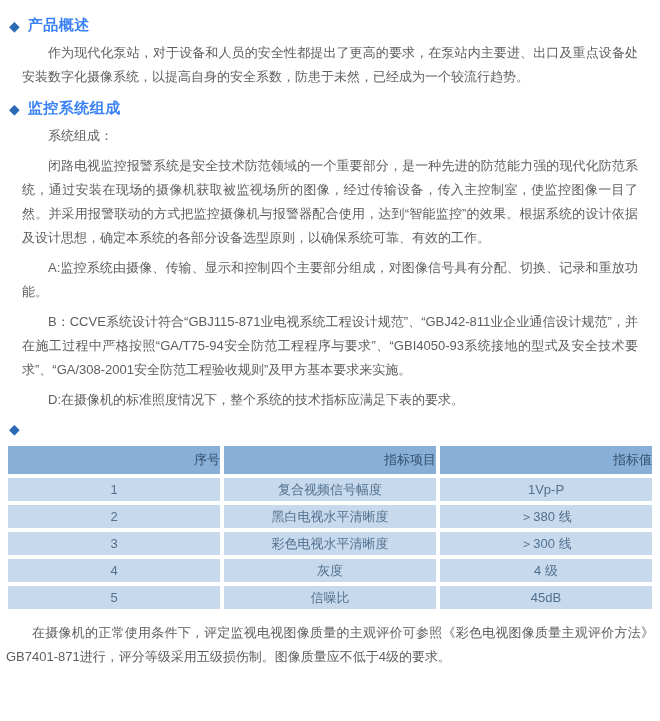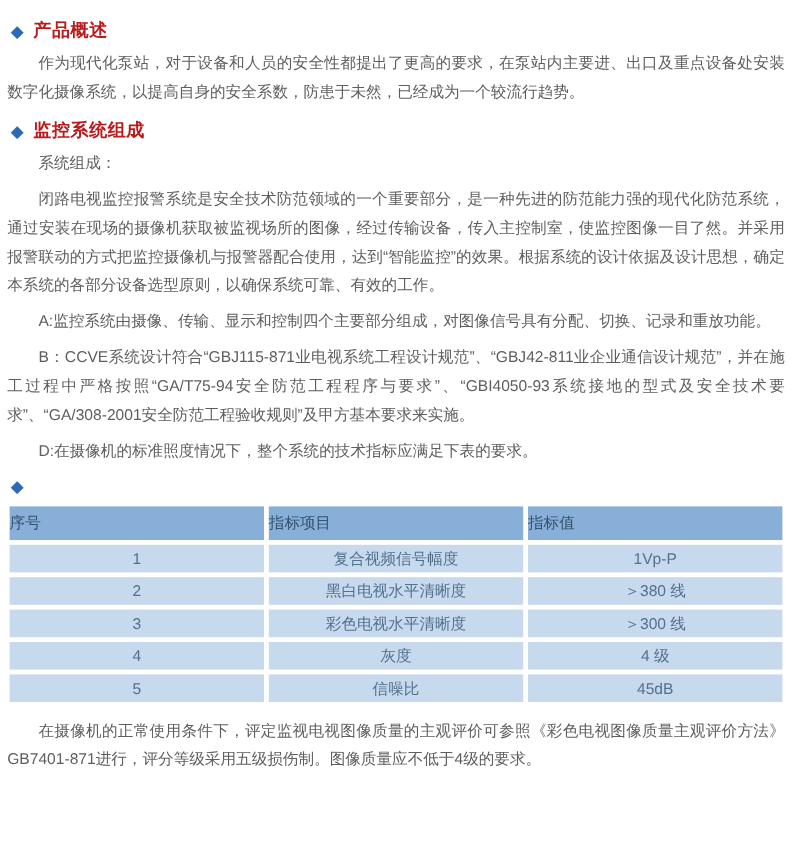--- a/index.html
+++ b/index.html
@@ -21,49 +21,49 @@
   .diamond {
     color: #2b6ab5;
     font-size: 14px;
     line-height: 1;
     margin-right: 8px;
     flex: 0 0 auto;
   }
   .heading-text {
     font-size: 15px;
     font-weight: bold;
-    color: #b91c1c;
+    color: #3b82f6;
     letter-spacing: 0.5px;
   }
 
   p.body-par {
     font-size: 13px;
     line-height: 24px;
     color: #5e5e5e;
     text-indent: 2em;
-    margin: 6px 0;
+    margin: 6px 16px;
     padding: 0 2px;
     text-align: justify;
   }
   p.no-indent { text-indent: 0; }
 
   table.spec-table {
     border-collapse: separate;
     border-spacing: 4px;
     width: 652px;
     margin: 4px 0 2px 0;
     table-layout: fixed;
   }
   table.spec-table th {
     background: #87afd7;
     color: #35526f;
     font-weight: normal;
     font-size: 13px;
     height: 28px;
-    text-align: left;
+    text-align: right;
   }
   table.spec-table td {
     background: #c7d9ec;
     color: #52718f;
     font-size: 13px;
     height: 23px;
     text-align: center;
   }
 
   .notes { margin-top: 8px; }

